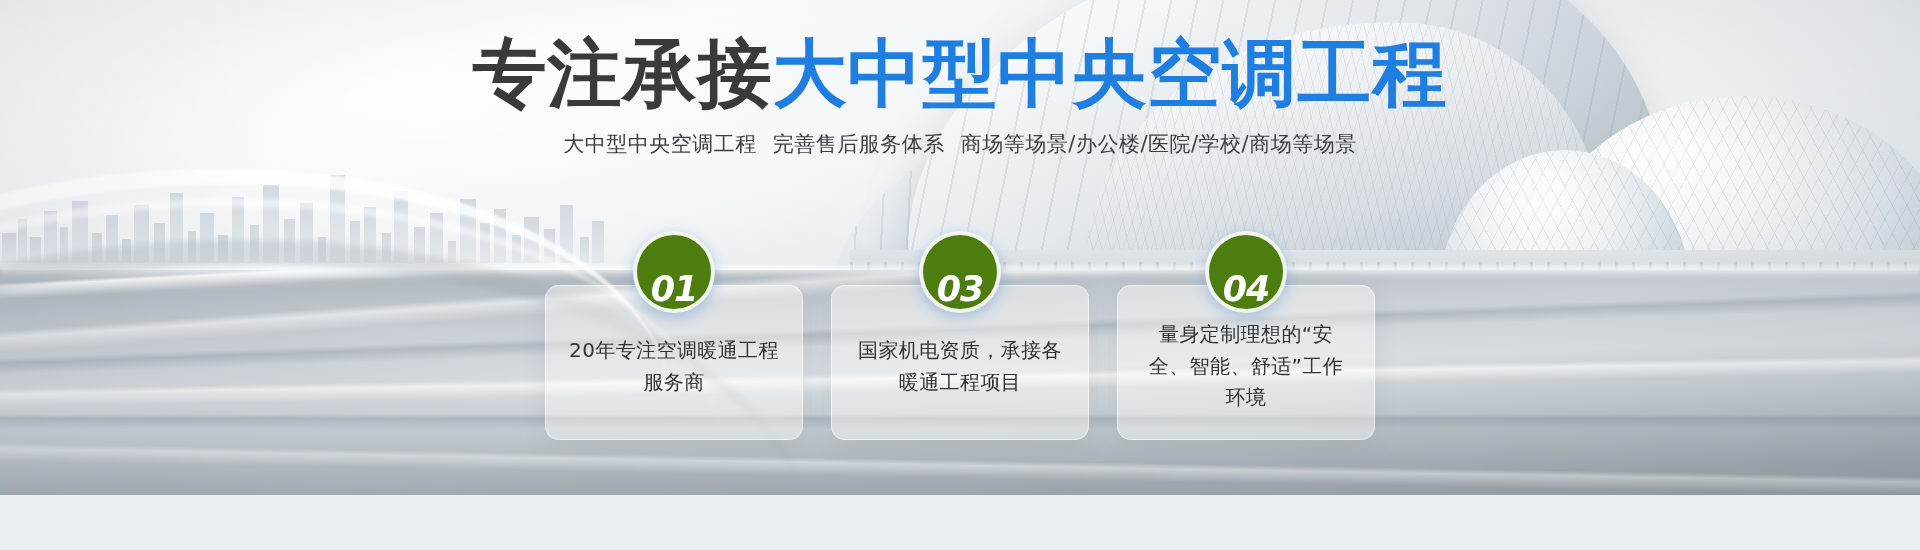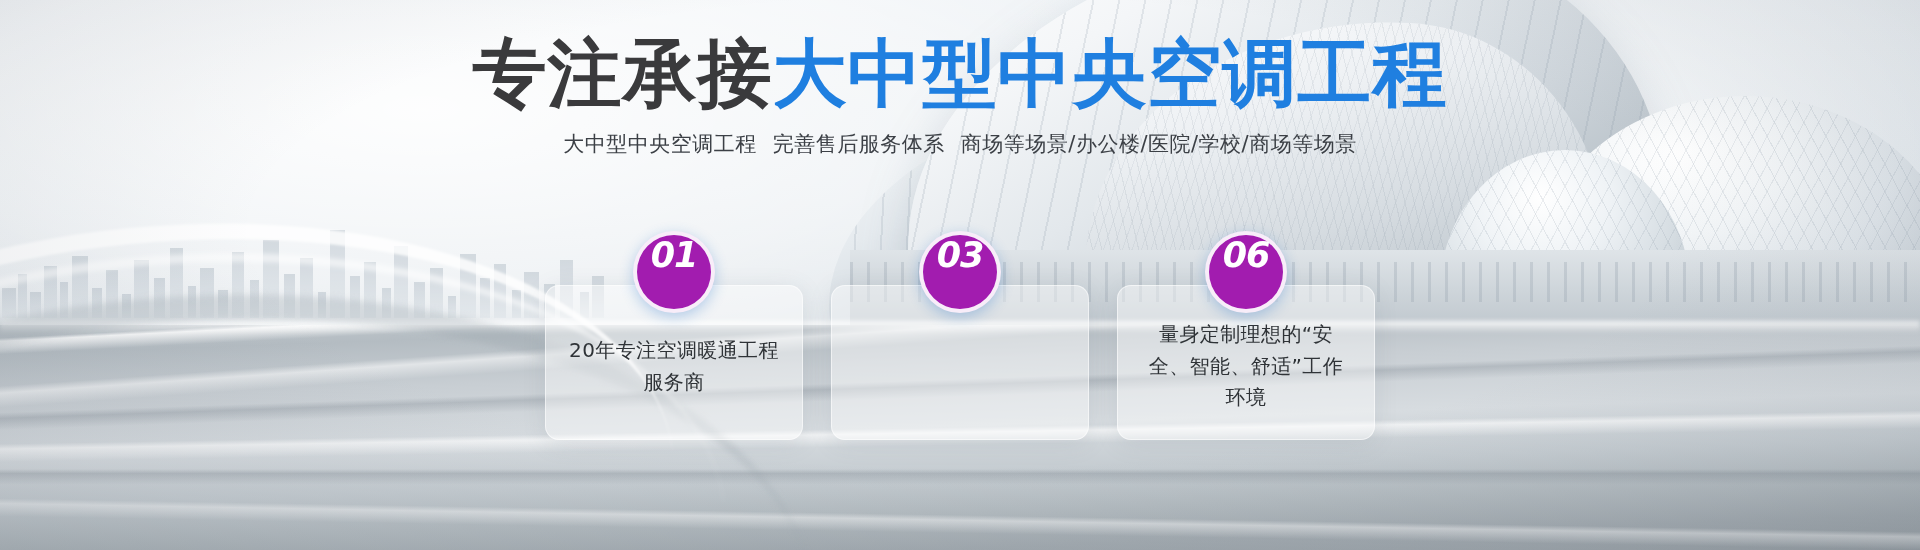--- a/index.html
+++ b/index.html
@@ -5,21 +5,21 @@
   * { margin:0; padding:0; box-sizing:border-box; }
   html,body { width:1920px; height:550px; overflow:hidden; }
   body {
     font-family:"Liberation Sans","DejaVu Sans",sans-serif;
     background:#e9eef2;
   }
 
   .banner {
     position:relative;
     width:1920px;
-    height:550px;
+    height:495px;
     overflow:hidden;
   }
 
   
   .bg-sky {
     position:absolute; inset:0;
     background:linear-gradient(178deg,#eef2f6 0%,#e8edf1 18%,#e3e9ee 34%,#dfe5ea 48%,#d9e0e5 58%,#cfd6db 66%,#c6cdd2 72%,#bfc6cb 78%,#b9c0c5 86%,#b4bbc0 100%);
   }
   
   .bg-haze {
@@ -247,24 +247,24 @@
     text-align:center;
     letter-spacing:.4px;
   }
   .badge {
     position:absolute;
     top:-55px;
     left:50%;
     transform:translateX(-50%);
     width:82px; height:82px;
     border-radius:50%;
-    background:#a21caf;
+    background:#4d7c0f;
     border:4px solid rgba(255,255,255,.92);
     display:flex;
-    align-items:flex-start;
+    align-items:flex-end;
     justify-content:center;
     box-shadow:0 4px 14px rgba(30,110,200,.30);
   }
   .badge span {
     font-family:"DejaVu Sans","Liberation Sans",sans-serif;
     font-size:35px;
     font-weight:bold;
     font-style:italic;
     color:#ffffff;
     letter-spacing:-1px;
@@ -367,23 +367,24 @@
         <span>01</span>
       </div>
       <div class="card-text">20年专注空调暖通工程服务商</div>
     </div>
 
 
     <div class="card">
       <div class="badge">
         <span>03</span>
       </div>
+      <div class="card-text">国家机电资质，承接各暖通工程项目</div>
     </div>
 
     <div class="card">
       <div class="badge">
-        <span>06</span>
+        <span>04</span>
       </div>
       <div class="card-text">量身定制理想的“安全、智能、舒适”工作环境</div>
     </div>
 
   </div>
 </div>
 
 </body></html>

